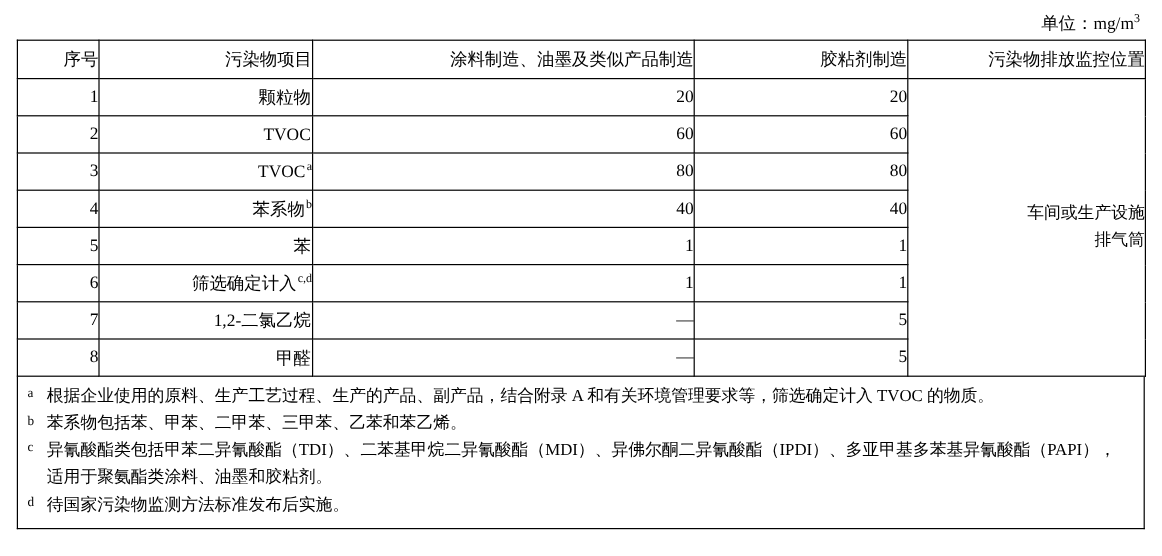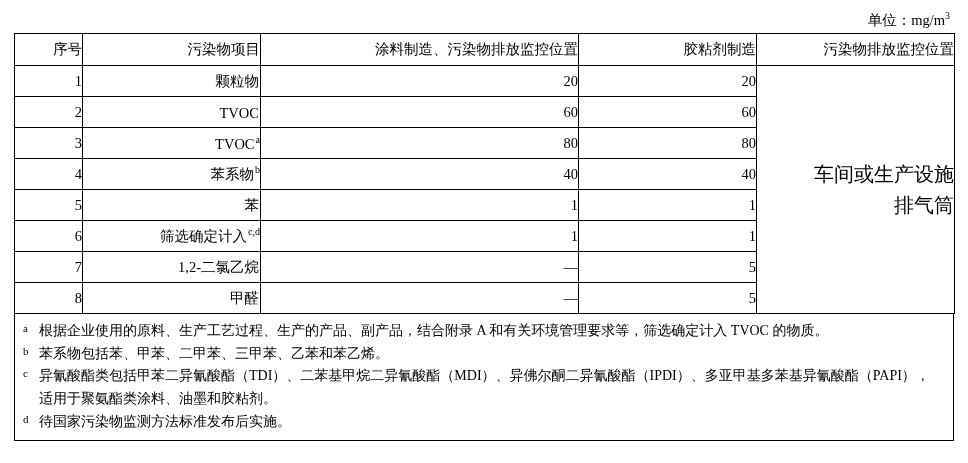--- a/index.html
+++ b/index.html
@@ -59,21 +59,21 @@
   .col-adhesive { width: 178px; }
   .col-pos      { width: 198px; }
 
   sup.note {
     font-size: 10px;
     vertical-align: super;
     padding-left: 1px;
   }
   .pos-cell {
     line-height: 1.55;
-    font-size: 20px;
+    font-size: 14px;
   }
   .pos-cell div { white-space: nowrap; }
 
   .footnotes {
     width: 940px;
     border: 1px solid #000000;
     border-top: none;
     box-sizing: border-box;
     padding: 6px 10px 7px 8px;
     font-size: 14px;
@@ -108,21 +108,21 @@
       <col class="col-no">
       <col class="col-item">
       <col class="col-coating">
       <col class="col-adhesive">
       <col class="col-pos">
     </colgroup>
     <thead>
       <tr>
         <td>序号</td>
         <td>污染物项目</td>
-        <td>涂料制造、污染物排放监控位置</td>
+        <td>涂料制造、油墨及类似产品制造</td>
         <td>胶粘剂制造</td>
         <td>污染物排放监控位置</td>
       </tr>
     </thead>
     <tbody>
       <tr>
         <td>1</td>
         <td><span>颗粒物</span><sup class="note"></sup></td>
         <td>20</td>
         <td>20</td>

